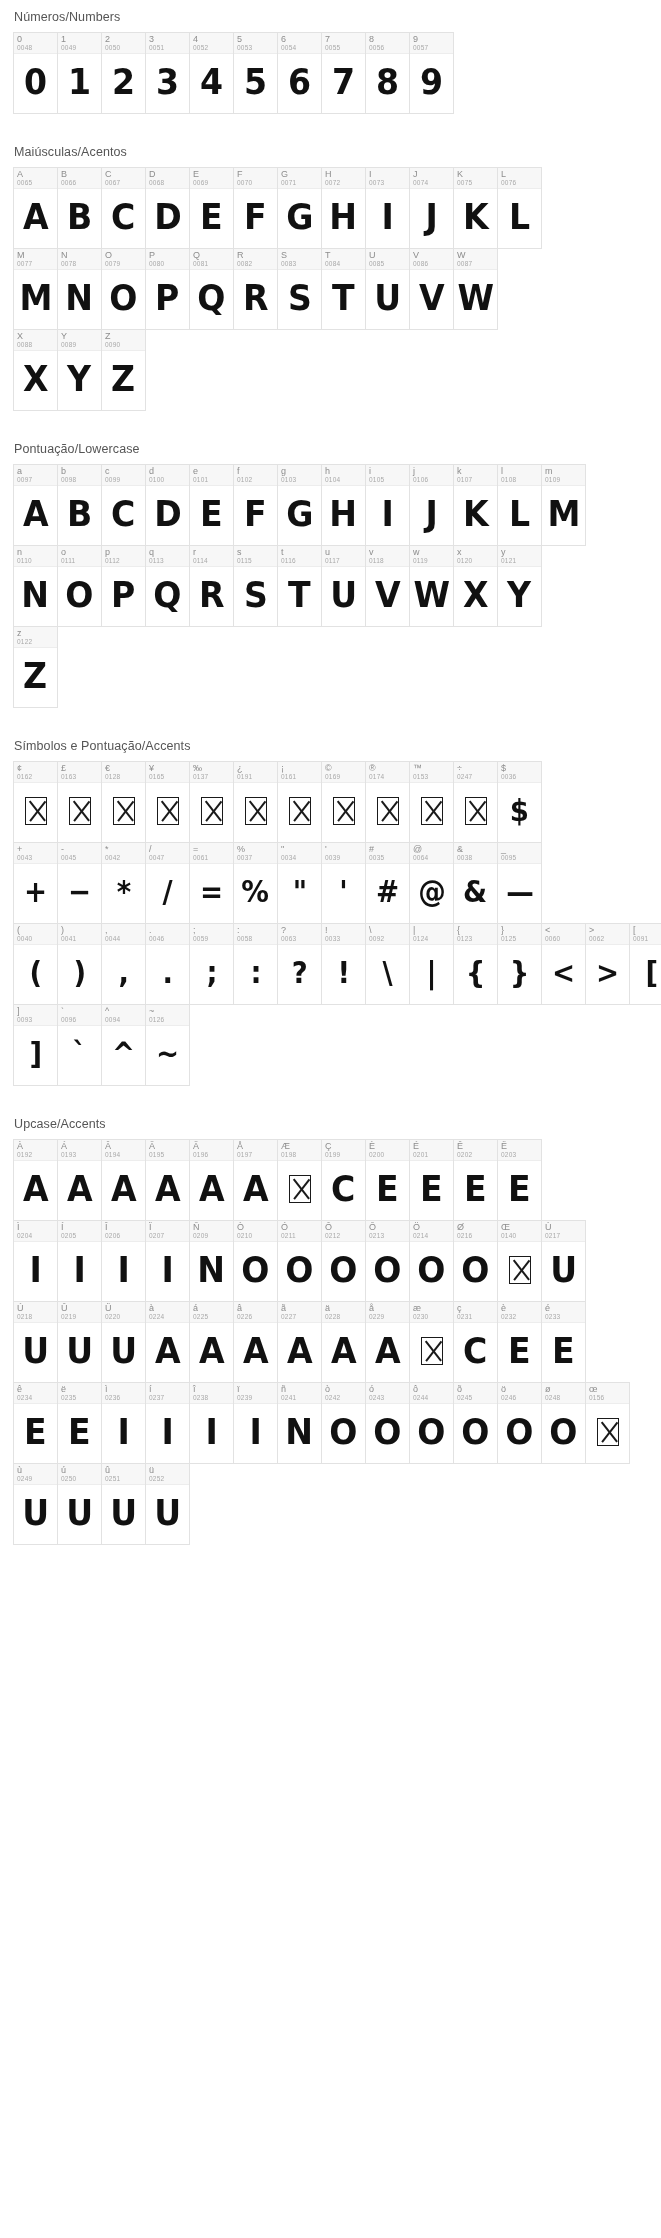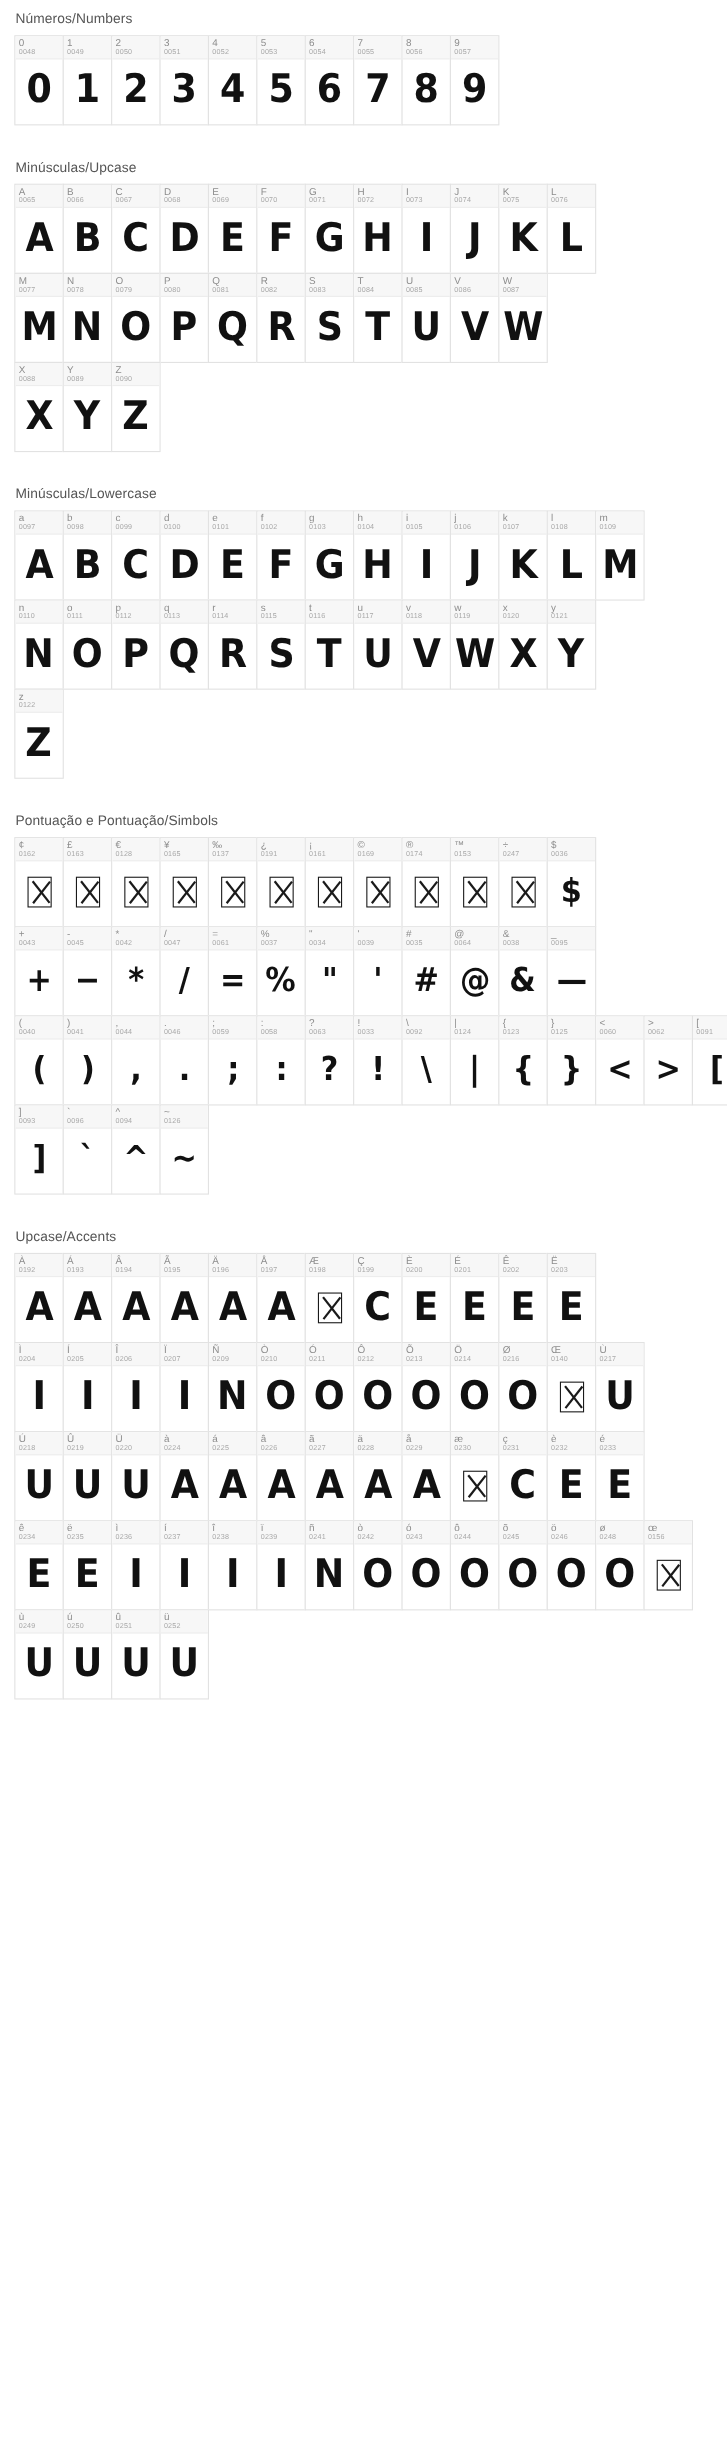--- a/index.html
+++ b/index.html
@@ -204,21 +204,21 @@
               </div>
               <div class="glyph-body">
                 <span class="g-big">9</span>
               </div>
             </div>
           </div>
         </div>
         <div class="spacer-lg"></div>
       </div>
       <div class="section">
-        <div class="section-title">Minúsculas/Upcase</div>
+        <div class="section-title">Maiúsculas/Acentos</div>
         <div class="rows">
           <div class="glyph-row">
             <div class="glyph-cell">
               <div class="glyph-head">
                 <span class="g-char">A</span>
                 <span class="g-code">0065</span>
               </div>
               <div class="glyph-body">
                 <span class="g-big">A</span>
               </div>
@@ -450,21 +450,21 @@
               </div>
               <div class="glyph-body">
                 <span class="g-big">Z</span>
               </div>
             </div>
           </div>
         </div>
         <div class="spacer-lg"></div>
       </div>
       <div class="section">
-        <div class="section-title">Minúsculas/Lowercase</div>
+        <div class="section-title">Pontuação/Lowercase</div>
         <div class="rows">
           <div class="glyph-row">
             <div class="glyph-cell">
               <div class="glyph-head">
                 <span class="g-char">a</span>
                 <span class="g-code">0097</span>
               </div>
               <div class="glyph-body">
                 <span class="g-big">A</span>
               </div>
@@ -696,21 +696,21 @@
               </div>
               <div class="glyph-body">
                 <span class="g-big">Z</span>
               </div>
             </div>
           </div>
         </div>
         <div class="spacer-lg"></div>
       </div>
       <div class="section">
-        <div class="section-title">Pontuação e Pontuação/Simbols</div>
+        <div class="section-title">Símbolos e Pontuação/Accents</div>
         <div class="rows">
           <div class="glyph-row">
             <div class="glyph-cell">
               <div class="glyph-head">
                 <span class="g-char">¢</span>
                 <span class="g-code">0162</span>
               </div>
               <div class="glyph-body">
                 <span class="tofu-box"></span>
               </div>

